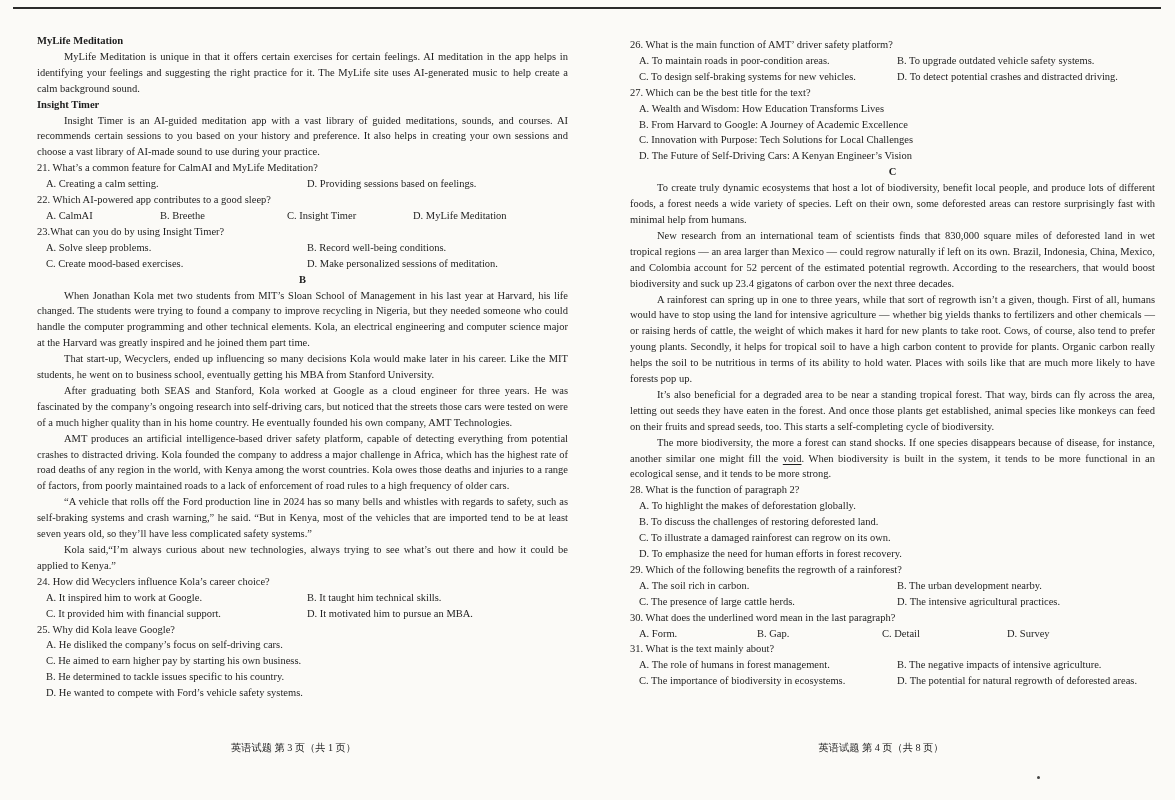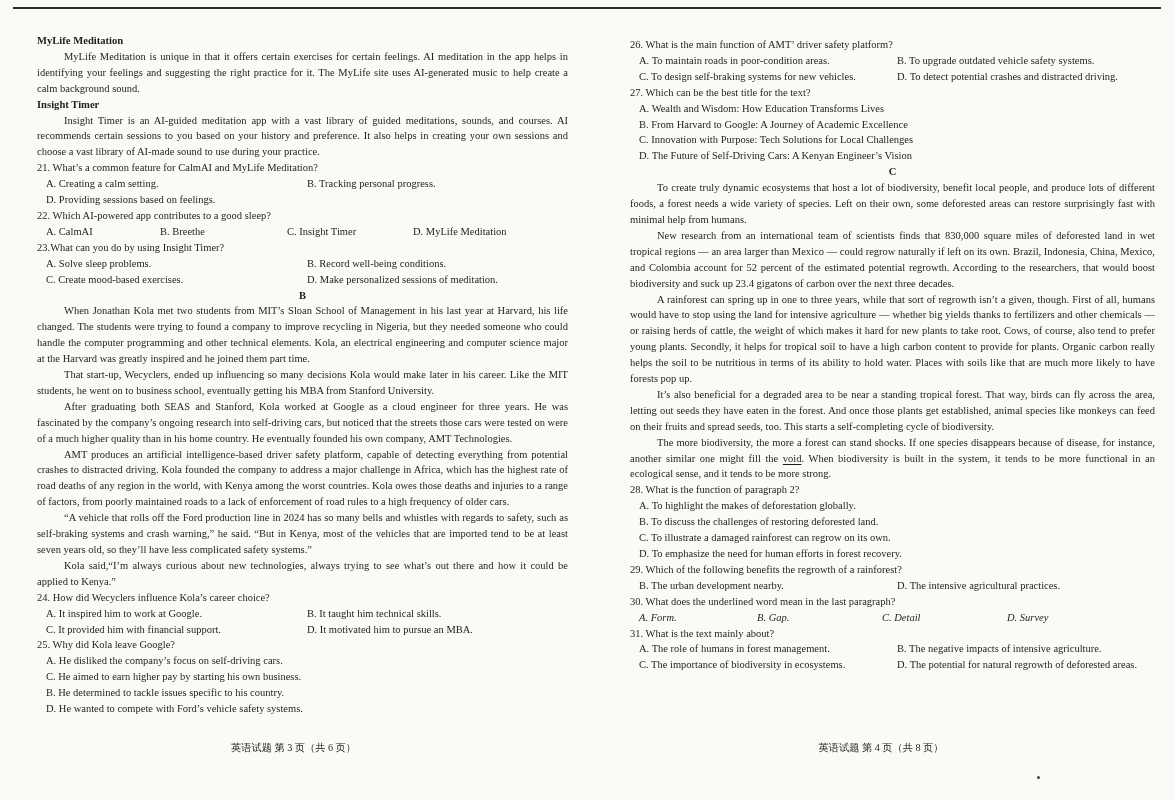--- a/index.html
+++ b/index.html
@@ -14,21 +14,21 @@
   .sheet { position: absolute; top: 0; left: 0; width: 1175px; height: 800px; display: flex; }
   .page { position: relative; height: 800px; box-sizing: border-box; }
   .page-3 { width: 587px; padding: 33px 19px 8px 37px; }
   .page-4 { width: 588px; padding: 37px 20px 0 43px; }
   .h-bold { font-weight: bold; margin: 0; font-size: 10.6px; }
   .para { margin: 0; text-align: justify; text-indent: 27px; }
   .stem { margin: 0; }
   .opts { padding-left: 9px; }
   .cols2 { display: grid; grid-template-columns: 1fr 1fr; }
   .cols4a { display: grid; grid-template-columns: 114px 127px 126px 1fr; font-family: Liberation Serif, serif; }
-  .cols4b { display: grid; grid-template-columns: 118px 125px 125px 1fr; font-style: italic; }
+  .cols4b { display: grid; grid-template-columns: 118px 125px 125px 1fr; }
   .opt { display: block; }
   .section-letter { text-align: center; font-weight: bold; margin: 0; }
   .u { text-decoration: underline; text-underline-offset: 2px; }
   .footer { position: absolute; bottom: 44px; left: 0; width: 100%; text-align: center; font-size: 10.2px; }
 </style>
 </head>
 <body>
 
 <div class="top-rule"></div>
 <div class="dot-artifact"></div>
@@ -40,21 +40,20 @@
     <p class="h-bold">MyLife Meditation</p>
     <p class="para">MyLife Meditation is unique in that it offers certain exercises for certain feelings. AI meditation in the app helps in identifying your feelings and suggesting the right practice for it. The MyLife site uses AI-generated music to help create a calm background sound.</p>
 
     <p class="h-bold">Insight Timer</p>
     <p class="para">Insight Timer is an AI-guided meditation app with a vast library of guided meditations, sounds, and courses. AI recommends certain sessions to you based on your history and preference. It also helps in creating your own sessions and choose a vast library of AI-made sound to use during your practice.</p>
 
     <div class="q">
       <p class="stem">21. What’s a common feature for CalmAI and MyLife Meditation?</p>
       <div class="opts cols2">
         <span class="opt">A. Creating a calm setting.</span>
-        <span class="opt">B. Tracking personal progress.</span>
         <span class="opt">D. Providing sessions based on feelings.</span>
       </div>
     </div>
 
     <div class="q">
       <p class="stem">22. Which AI-powered app contributes to a good sleep?</p>
       <div class="opts cols4a">
         <span class="opt">A. CalmAI</span>
         <span class="opt">B. Breethe</span>
         <span class="opt">C. Insight Timer</span>
@@ -94,21 +93,21 @@
     <div class="q">
       <p class="stem">25. Why did Kola leave Google?</p>
       <div class="opts">
         <span class="opt">A. He disliked the company’s focus on self-driving cars.</span>
         <span class="opt">C. He aimed to earn higher pay by starting his own business.</span>
         <span class="opt">B. He determined to tackle issues specific to his country.</span>
         <span class="opt">D. He wanted to compete with Ford’s vehicle safety systems.</span>
       </div>
     </div>
 
-    <div class="footer">英语试题 第 3 页（共 6 页）</div>
+    <div class="footer">英语试题 第 3 页（共 1 页）</div>
   </div>
 
   <div class="page page-4">
 
     <div class="q">
       <p class="stem">26. What is the main function of AMT’ driver safety platform?</p>
       <div class="opts cols2">
         <span class="opt">A. To maintain roads in poor-condition areas.</span>
         <span class="opt">B. To upgrade outdated vehicle safety systems.</span>
         <span class="opt">C. To design self-braking systems for new vehicles.</span>
@@ -141,21 +140,23 @@
         <span class="opt">A. To highlight the makes of deforestation globally.</span>
         <span class="opt">B. To discuss the challenges of restoring deforested land.</span>
         <span class="opt">C. To illustrate a damaged rainforest can regrow on its own.</span>
         <span class="opt">D. To emphasize the need for human efforts in forest recovery.</span>
       </div>
     </div>
 
     <div class="q">
       <p class="stem">29. Which of the following benefits the regrowth of a rainforest?</p>
       <div class="opts cols2">
+        <span class="opt">A. The soil rich in carbon.</span>
         <span class="opt">B. The urban development nearby.</span>
+        <span class="opt">C. The presence of large cattle herds.</span>
         <span class="opt">D. The intensive agricultural practices.</span>
       </div>
     </div>
 
     <div class="q">
       <p class="stem">30. What does the underlined word mean in the last paragraph?</p>
       <div class="opts cols4b">
         <span class="opt">A. Form.</span>
         <span class="opt">B. Gap.</span>
         <span class="opt">C. Detail</span>

